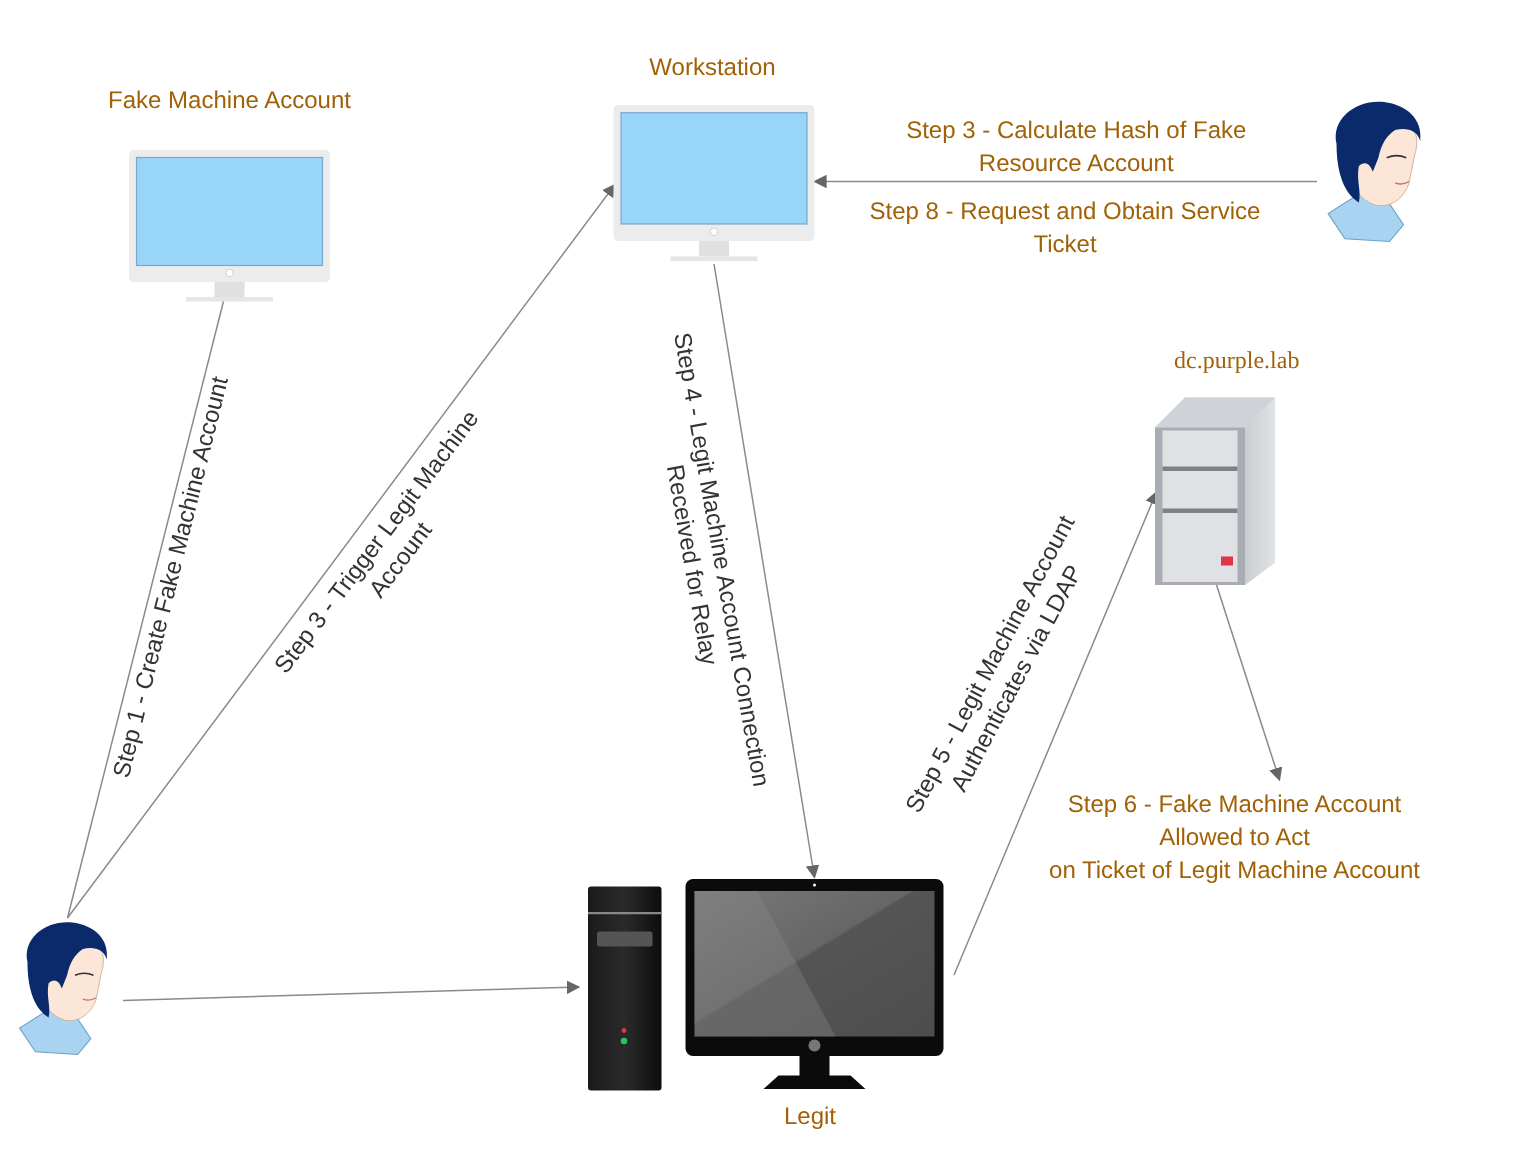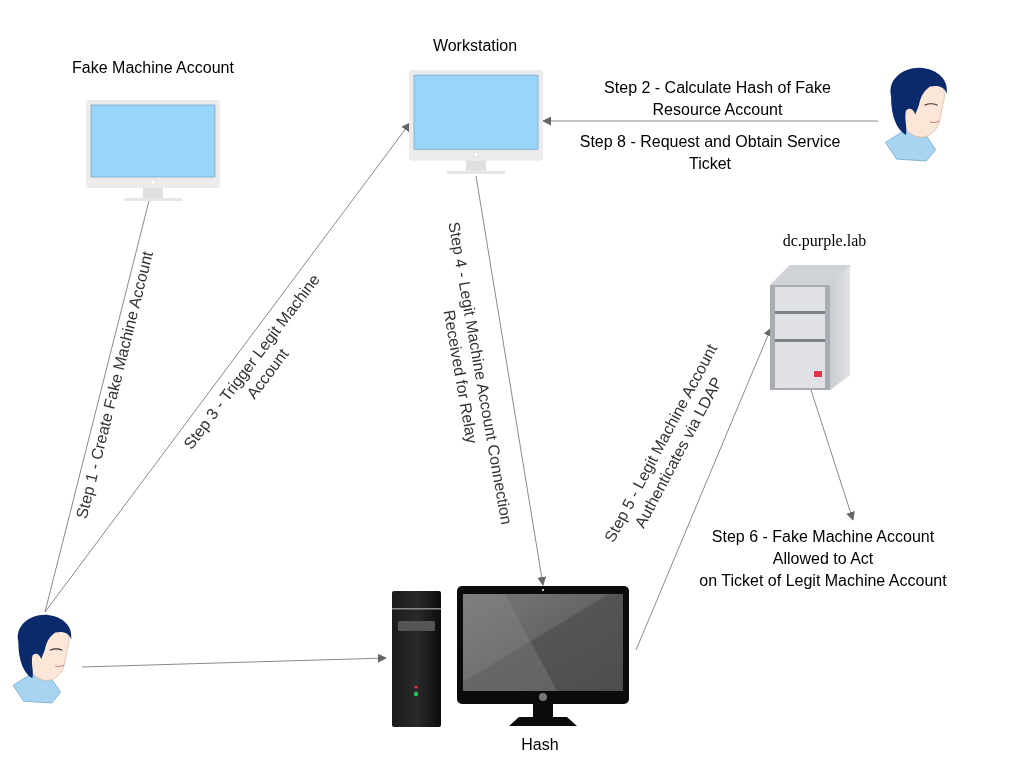--- a/index.html
+++ b/index.html
@@ -1,19 +1,19 @@
 <!DOCTYPE html>
 <html><head>
 <meta charset="utf-8">
 <style>
   html, body { margin:0; padding:0; background:#ffffff; }
   body { width:1023px; height:774px; position:relative; overflow:hidden;
          font-family:"Liberation Sans", sans-serif; color:#333333; }
   #stage { position:absolute; left:0; top:0; }
-  .lbl { position:absolute; font-size:16px; line-height:22px; text-align:center; white-space:nowrap; color:#000000; }
+  .lbl { position:absolute; font-size:16px; line-height:22px; text-align:center; white-space:nowrap; color:#a16207; }
   .rot { position:absolute; font-size:16px; line-height:20px; text-align:center; white-space:nowrap; color:#333; transform-origin:center center; }
 </style>
 </head>
 <body>
 
 <svg id="stage" width="1023" height="774" viewBox="0 0 1023 774">
   <defs>
     <marker id="ah" viewBox="0 0 10 10" refX="9" refY="5" markerWidth="9" markerHeight="9" orient="auto-start-reverse">
       <path d="M0,0 L10,5 L0,10 z" fill="#666"></path>
     </marker>
@@ -101,31 +101,31 @@
     <use href="#person"></use>
   </g>
   <g transform="translate(878,68) scale(0.93)">
     <use href="#person"></use>
   </g>
 </svg>
 
 <div class="lbl" style="left:58px;top:57px;width:190px;">Fake Machine Account</div>
 <div class="lbl" style="left:405px;top:35px;width:140px;">Workstation</div>
 <div class="lbl" style="left:767px;top:230px;width:115px;font-family:Liberation Serif, serif;">dc.purple.lab</div>
-<div class="lbl" style="left:500px;top:734px;width:80px;">Hash</div>
+<div class="lbl" style="left:500px;top:734px;width:80px;">Legit</div>
 
 <div class="lbl" style="left:140px;top:604px;width:240px;">
 </div>
 <div class="lbl" style="left:668px;top:526px;width:310px;">
   <div>Step 6 - Fake Machine Account</div>
   <div>Allowed to Act</div>
   <div>on Ticket of Legit Machine Account</div>
 </div>
 <div class="lbl" style="left:570px;top:77px;width:295px;">
-  <div>Step 2 - Calculate Hash of Fake</div>
+  <div>Step 3 - Calculate Hash of Fake</div>
   <div>Resource Account</div>
 </div>
 <div class="lbl" style="left:555px;top:131px;width:310px;">
   <div>Step 8 - Request and Obtain Service</div>
   <div>Ticket</div>
 </div>
 
 <div class="rot" style="left:-45px;top:375px;width:320px;transform:rotate(-76deg);">
   <div>Step 1 - Create Fake Machine Account</div>
 </div>

